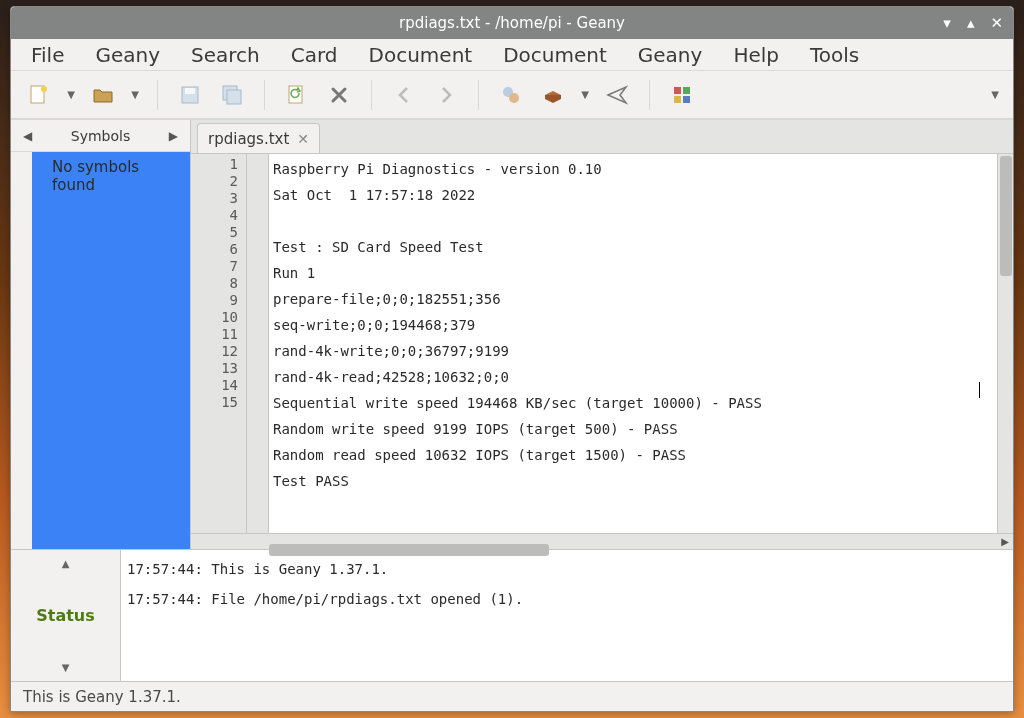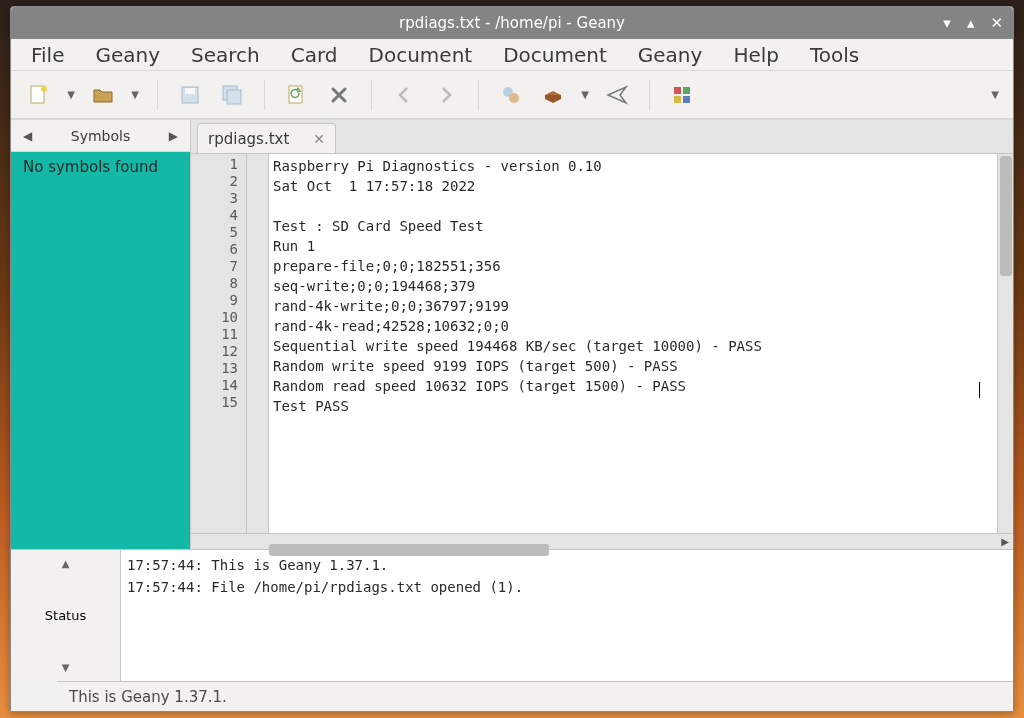--- a/index.html
+++ b/index.html
@@ -93,24 +93,25 @@
     display: flex;
     align-items: center;
     justify-content: space-between;
     padding: 0 6px;
     border-bottom: 1px solid #d8d8d6;
     color: #3a3a3a;
   }
   .sidebar-header .arrow { font-size: 12px; color:#555; cursor:pointer; padding:4px 6px;}
   .sidebar-body {
     flex:1;
-    background: #14b8a6;
-    padding: 6px 12px;
+    background: #3b82f6;
+    padding: 6px 20px;
     color: #2a2a2a;
     font-size: 15px;
+    margin-left: 21px;
   }
   .editor-area {
     flex:1;
     display:flex;
     flex-direction:column;
     min-width:0;
   }
   .tabs {
     height: 34px;
     display:flex;
@@ -121,21 +122,21 @@
   }
   .tab {
     height: 30px;
     background:#f2f1f0;
     border:1px solid #c6c6c4;
     border-bottom:none;
     border-radius: 4px 4px 0 0;
     padding: 0 10px;
     display:flex;
     align-items:center;
-    gap: 24px;
+    gap: 8px;
     font-size:15px;
     color:#3a3a3a;
     cursor:pointer;
   }
   .tab .close { color:#888; font-size:14px; cursor:pointer;}
   .editor-row { flex:1; display:flex; min-height:0;}
   .gutter {
     width: 56px;
     background:#e4e4e2;
     border-right:1px solid #c6c6c4;
@@ -154,21 +155,21 @@
   }
   .editor-text {
     flex:1;
     background:#fff;
     font-family: "DejaVu Sans Mono", monospace;
     font-size: 14px;
     color:#2a2a2a;
     padding: 2px 0 2px 4px;
     white-space: pre;
     overflow: auto;
-    line-height: 20px;
+    line-height: 26px;
     position:relative;
   }
   .vscroll {
     width:16px;
     background:#e4e4e2;
     border-left:1px solid #c6c6c4;
     position:relative;
   }
   .vscroll .thumb {
     position:absolute; left:2px; top:2px; width:12px; height:120px; background:#bcbcba; border-radius:3px;
@@ -194,41 +195,40 @@
     width:110px;
     background:#f2f1f0;
     display:flex;
     flex-direction:column;
     align-items:center;
     justify-content:space-between;
     border-right:1px solid #c6c6c4;
     padding:4px 0;
   }
   .bottom-left .arr { color:#666; font-size:10px; cursor:pointer; padding:4px;}
-  .bottom-left .lbl { font-size:13px; color:#000000; }
+  .bottom-left .lbl { font-size:16px; color:#4d7c0f;font-weight:bold; }
   .bottom-msgs {
     flex:1;
     background:#fff;
     font-family: "DejaVu Sans Mono", monospace;
     font-size: 14px;
     color:#2a2a2a;
     padding: 4px 6px;
     white-space: pre-wrap;
-    line-height:22px;
+    line-height:30px;
   }
   .statusbar {
     height: 30px;
     background:#f2f1f0;
     border-top:1px solid #c6c6c4;
     display:flex;
     align-items:center;
     padding:0 12px;
     font-size:15px;
     color:#4a4a4a;
-    margin-left:46px;
   }
   .text-cursor {
     position:absolute;
     width:1px; height:16px;
     background:#000;
   }
 </style>
 </head>
 <body>
 

